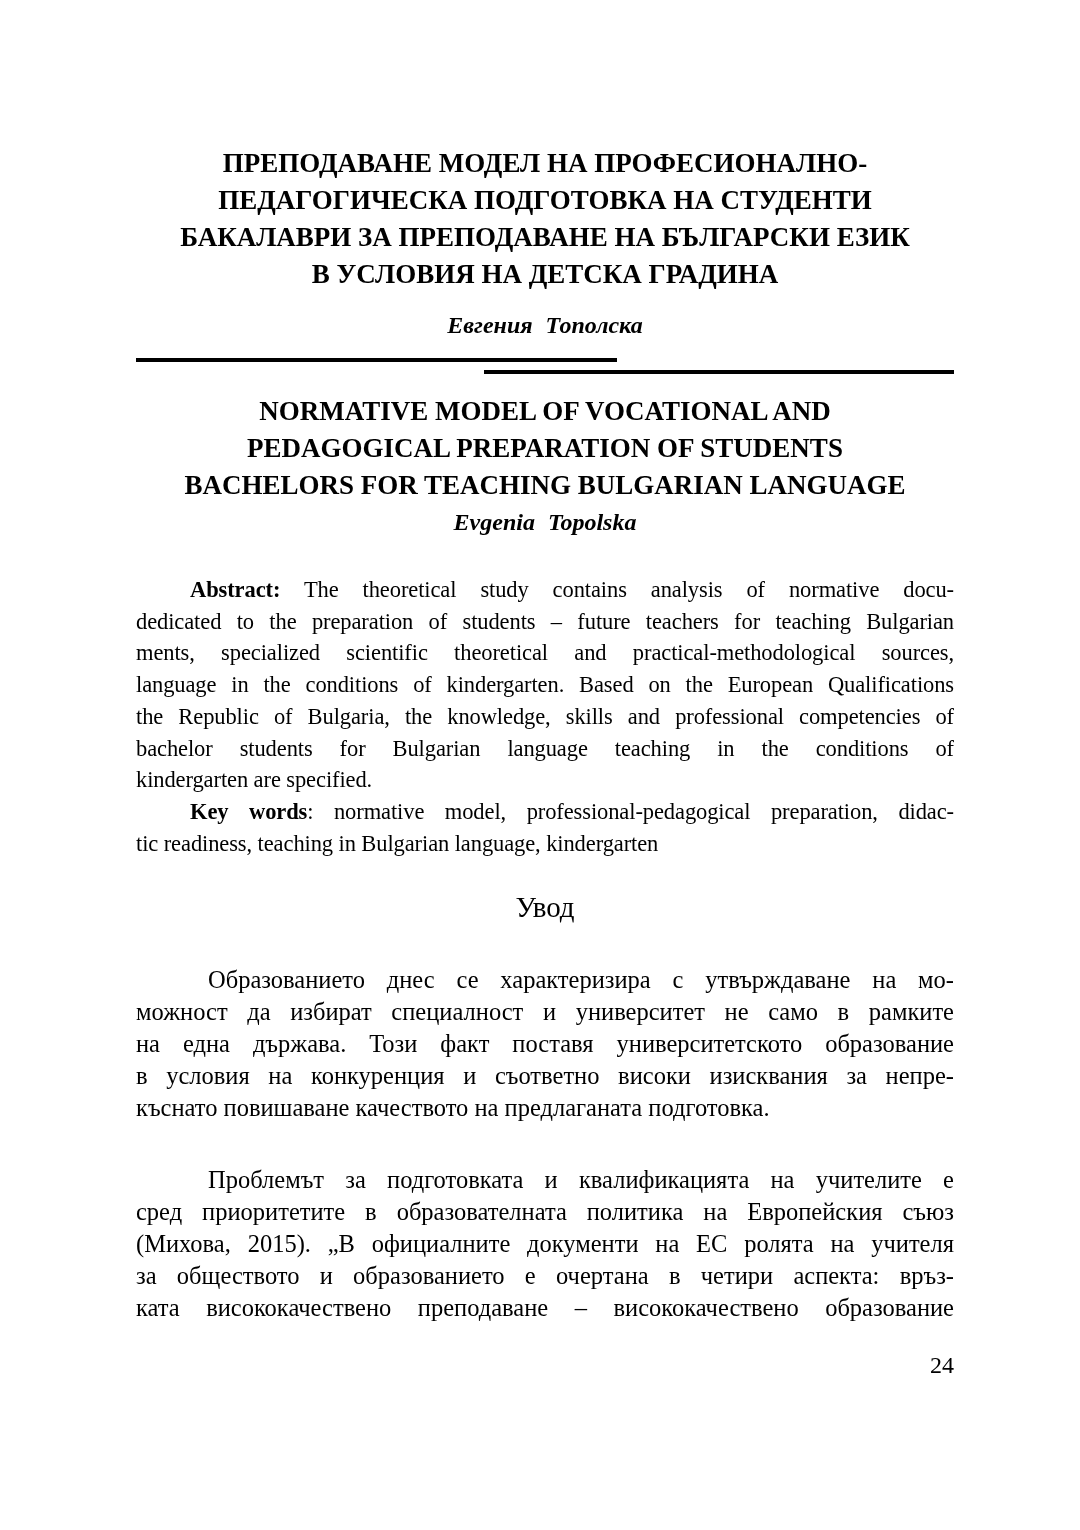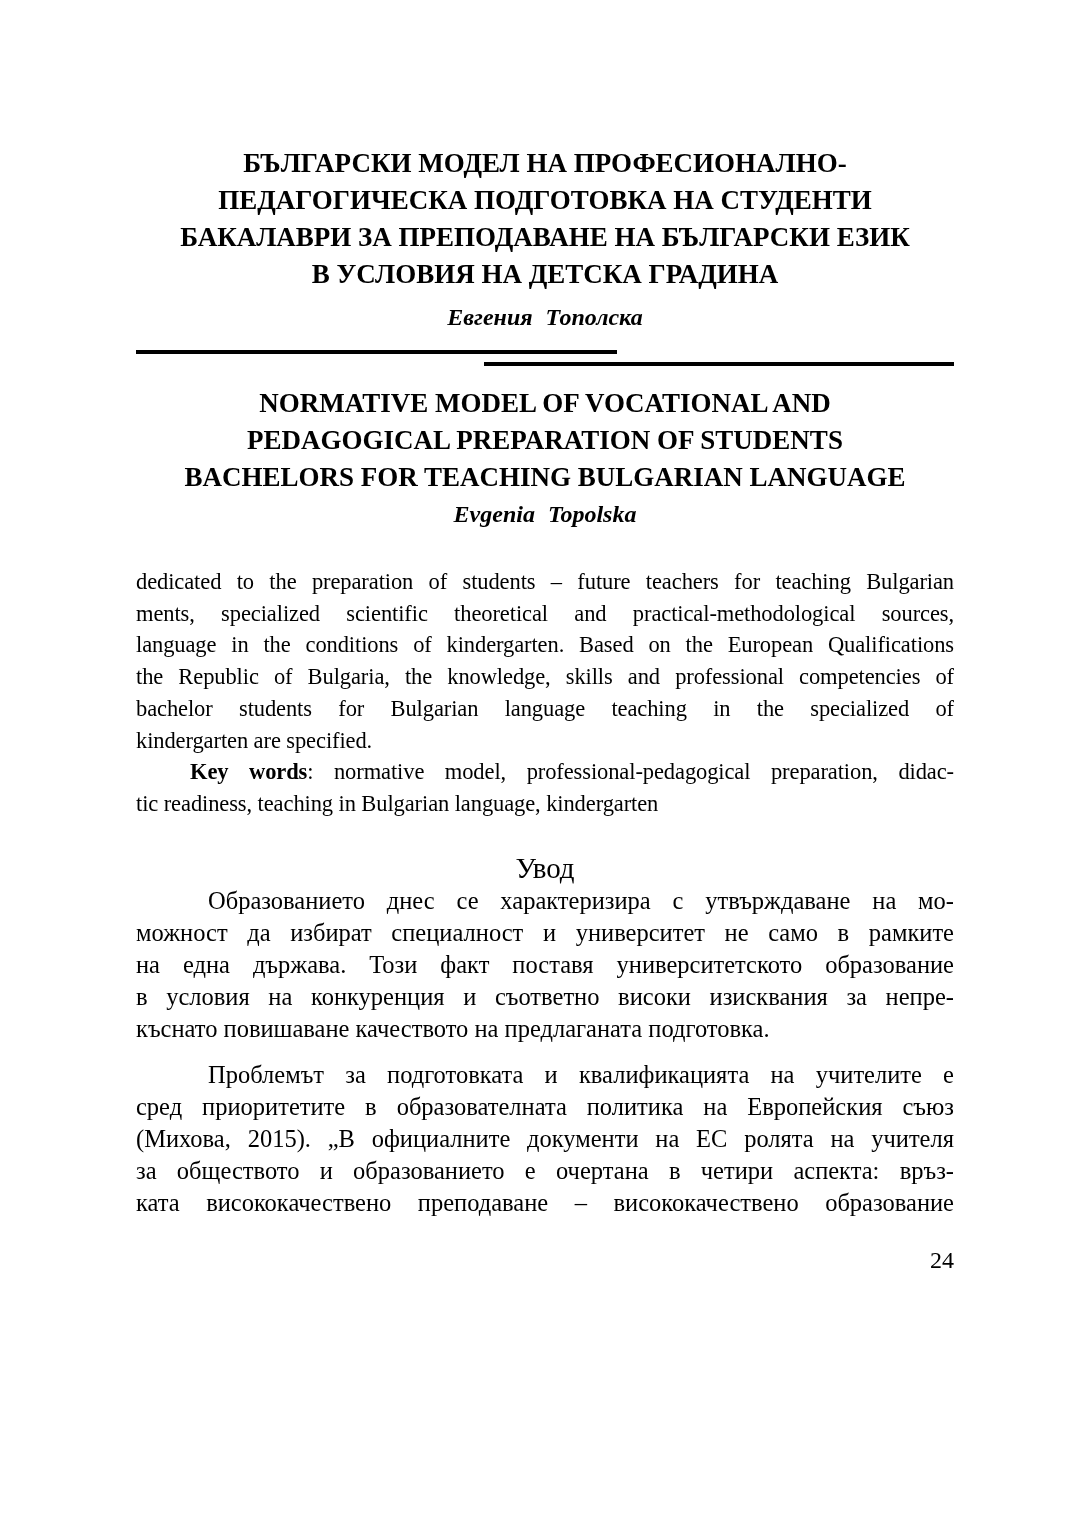--- a/index.html
+++ b/index.html
@@ -24,31 +24,31 @@
     line-height: 37px;
     text-align: center;
   }
   .author {
     font-weight: bold;
     font-style: italic;
     font-size: 24px;
     line-height: 32px;
     text-align: center;
     word-spacing: 7px;
-    margin-top: 8px;
+    margin-top: 16px;
   }
   .divider { position: relative; height: 16px; margin-top: 17px; }
   .divider .rule-left  { position: absolute; left: 0;     top: 0;    width: 481px; height: 4px; background: #000; }
   .divider .rule-right { position: absolute; left: 348px; top: 12px; width: 470px; height: 4px; background: #000; }
   .title-en  { margin-top: 19px; }
   .author-en { margin-top: 2px; }
   .para .line { text-align: justify; text-align-last: justify; }
   .para .line.last  { text-align-last: left; }
   .para .line.first { text-indent: 54px; }
-  .body-para .line.first { text-indent: 72px; }
+  .body-para .line.first { text-indent: 72px; margin-top: 40px; }
   .abstract {
     margin-top: 36px;
     font-size: 22.5px;
     line-height: 31.7px;
     letter-spacing: -0.1px;
   }
   .keywords { margin-top: 0; }
   .section-heading {
     margin-top: 31px;
     font-weight: normal;
@@ -68,21 +68,21 @@
     line-height: 30px;
   }
 </style>
 </head>
 <body>
 
 <div class="page">
   <div class="content">
 
     <div class="title title-bg">
-        <div class="line">БЪЛГАРСКИ МОДЕЛ НА ПРОФЕСИОНАЛНО-</div>
+        <div class="line">ПРЕПОДАВАНЕ МОДЕЛ НА ПРОФЕСИОНАЛНО-</div>
         <div class="line">ПЕДАГОГИЧЕСКА ПОДГОТОВКА НА СТУДЕНТИ</div>
         <div class="line">БАКАЛАВРИ ЗА ПРЕПОДАВАНЕ НА БЪЛГАРСКИ ЕЗИК</div>
         <div class="line last">В УСЛОВИЯ НА ДЕТСКА ГРАДИНА</div>
       </div>
 
     <div class="author author-bg">Евгения Тополска</div>
 
     <div class="divider">
       <div class="rule-left"></div>
       <div class="rule-right"></div>
@@ -90,26 +90,27 @@
 
     <div class="title title-en">
         <div class="line">NORMATIVE MODEL OF VOCATIONAL AND</div>
         <div class="line">PEDAGOGICAL PREPARATION OF STUDENTS</div>
         <div class="line">BACHELORS FOR TEACHING BULGARIAN LANGUAGE</div>
       </div>
 
     <div class="author author-en">Evgenia Topolska</div>
 
     <div class="para abstract">
+      <div class="line first"><b>Abstract:</b><span> The theoretical study contains analysis of normative docu-</span></div>
       <div>
           <div class="line">dedicated to the preparation of students – future teachers for teaching Bulgarian</div>
           <div class="line">ments, specialized scientific theoretical and practical-methodological sources,</div>
           <div class="line">language in the conditions of kindergarten. Based on the European Qualifications</div>
           <div class="line">the Republic of Bulgaria, the knowledge, skills and professional competencies of</div>
-          <div class="line">bachelor students for Bulgarian language teaching in the specialized of</div>
+          <div class="line">bachelor students for Bulgarian language teaching in the conditions of</div>
           <div class="line last">kindergarten are specified.</div>
         </div>
     </div>
 
     <div class="para abstract keywords">
       <div class="line first"><b>Key words</b><span>: normative model, professional-pedagogical preparation, didac-</span></div>
       <div>
           <div class="line last">tic readiness, teaching in Bulgarian language, kindergarten</div>
         </div>
     </div>

